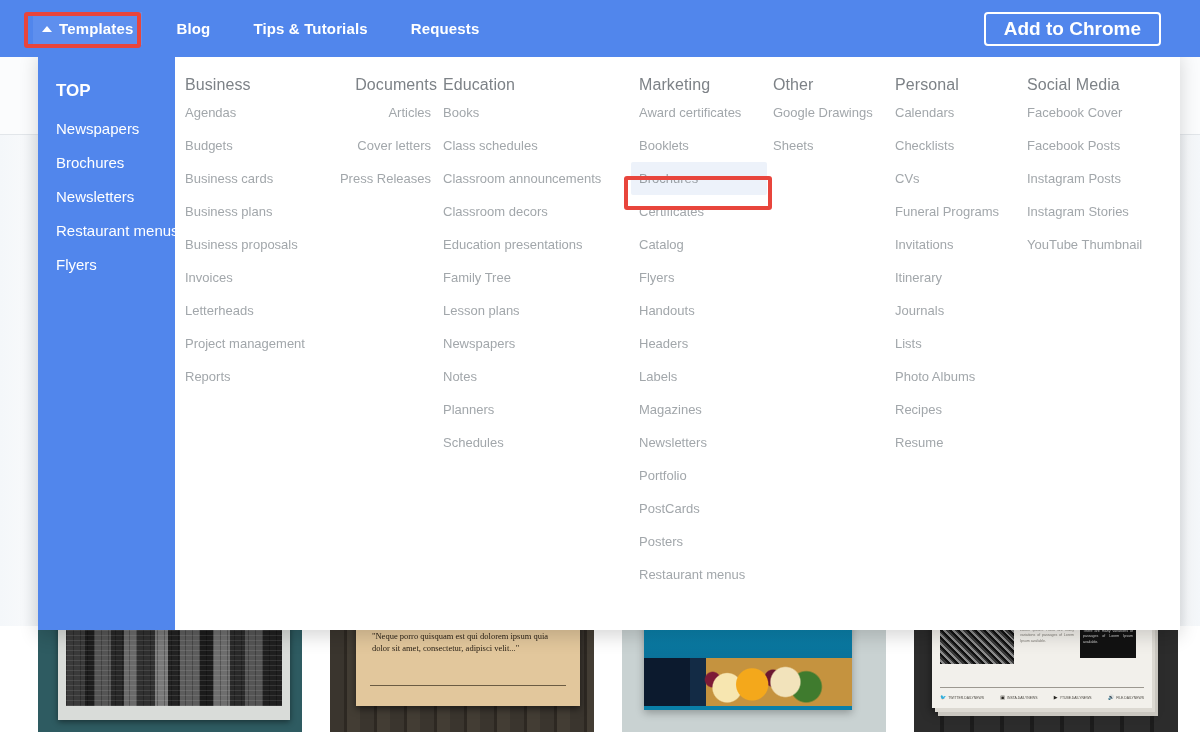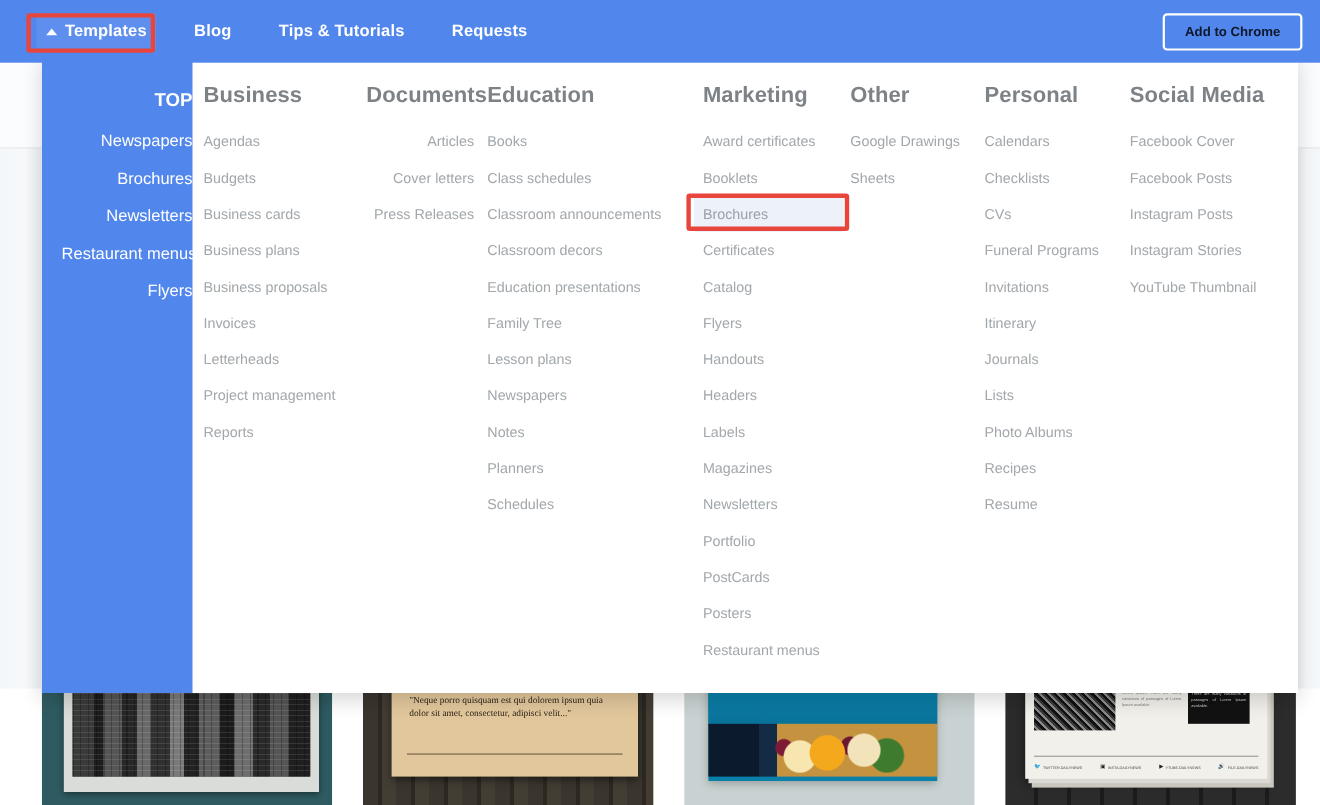--- a/index.html
+++ b/index.html
@@ -278,29 +278,29 @@
   .caret-up {
     width: 0; height: 0;
     border-left: 5px solid transparent;
     border-right: 5px solid transparent;
     border-bottom: 6px solid #ffffff;
     display: inline-block;
   }
 
   .add-btn {
     position: absolute;
-    right: 16px;
+    right: 39px;
     top: 12px;
     height: 34px;
     padding: 0 18px;
     border: 2px solid #ffffff;
     border-radius: 4px;
     background: transparent;
-    color: #0f172a;
-    font-size: 12px;
+    color: #ffffff;
+    font-size: 19px;
     font-weight: bold;
     font-family: "Liberation Sans", sans-serif;
     cursor: pointer;
     display: flex;
     align-items: center;
     white-space: nowrap;
   }
 
   
   .mega {
@@ -314,21 +314,20 @@
     display: flex;
     z-index: 20;
     overflow: hidden;
   }
 
   .mega-side {
     width: 137px;
     flex: 0 0 137px;
     background: #5186ec;
     padding: 24px 0 0 0;
-    text-align: right;
   }
 
   .side-item {
     color: #ffffff;
     font-size: 15px;
     padding: 6px 0 6px 18px;
     line-height: 22px;
     cursor: pointer;
     white-space: nowrap;
   }
@@ -349,24 +348,24 @@
   }
   .col.c-business   { width: 148px; }
   .col.c-documents  { width: 110px; text-align: right; }
   .col.c-education  { width: 196px; }
   .col.c-marketing  { width: 134px; }
   .col.c-other      { width: 122px; }
   .col.c-personal   { width: 132px; }
   .col.c-social     { width: 160px; }
 
   .col-title {
-    font-size: 20px;
-    font-weight: bold;
+    font-size: 16px;
+    font-weight: normal;
     color: #7d8287;
-    margin-bottom: 13px;
+    margin-bottom: 2px;
     letter-spacing: .1px;
     white-space: nowrap;
   }
 
   .col-item {
     font-size: 13px;
     color: #a2a7ab;
     line-height: 19px;
     padding: 7px 6px 7px 0px;
     cursor: pointer;

